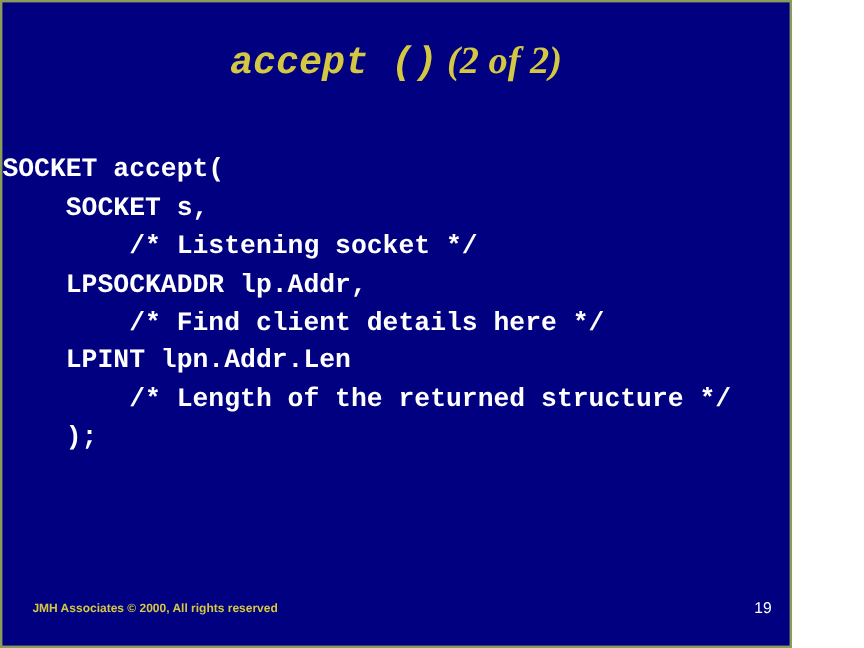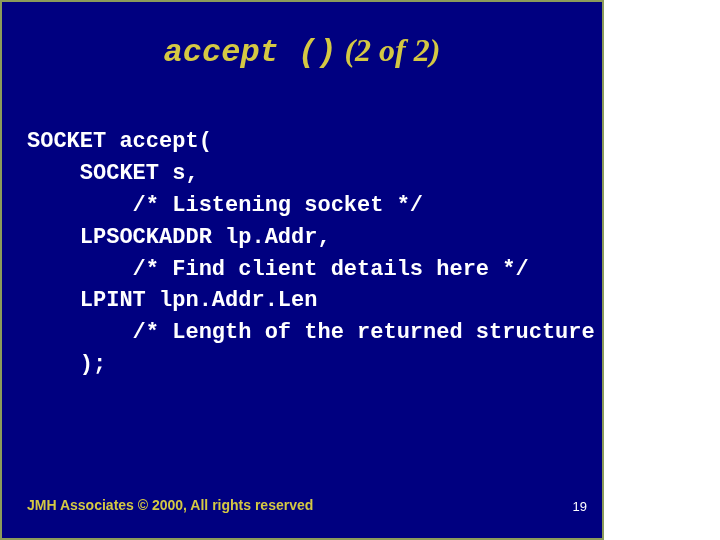--- a/index.html
+++ b/index.html
@@ -4,54 +4,53 @@
 <style>
   html, body {
     margin: 0;
     padding: 0;
     width: 720px;
     height: 540px;
     overflow: hidden;
   }
   .slide {
     box-sizing: border-box;
-    width: 604px;
+    width: 660px;
     height: 540px;
     background: #000080;
     border: 2px solid #8b9b5a;
     position: relative;
     font-family: Georgia, 'Times New Roman', serif;
   }
   .title {
     text-align: center;
     margin-top: 30px;
     font-size: 32px;
     font-weight: bold;
     font-style: italic;
     color: #d4c843;
   }
   .title-code {
     font-family: 'Courier New', monospace;
   }
   .code-block {
     margin-top: 55px;
-    margin-left: 25px;
     font-family: 'Courier New', monospace;
     font-size: 22px;
     font-weight: bold;
     color: #ffffff;
     line-height: 1.45;
     white-space: pre;
   }
   .footer {
     position: absolute;
     left: 25px;
     bottom: 25px;
     font-family: Arial, sans-serif;
-    font-size: 14px;
+    font-size: 10px;
     font-weight: bold;
     color: #d4c843;
   }
   .pagenum {
     position: absolute;
     right: 15px;
     bottom: 24px;
     font-family: Arial, sans-serif;
     font-size: 13px;
     color: #ffffff;

